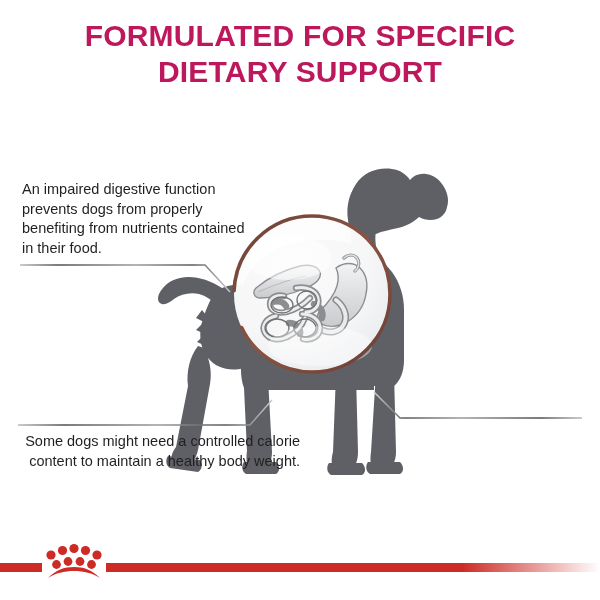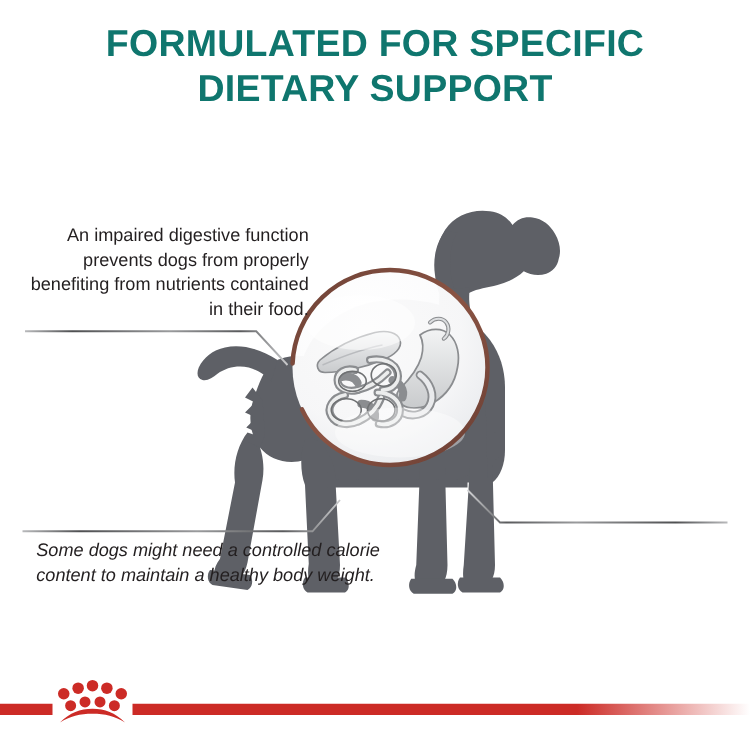--- a/index.html
+++ b/index.html
@@ -20,55 +20,54 @@
     background: #ffffff;
   }
 
   
   .title {
     position: absolute;
     left: 0;
     top: 18px;
     width: 600px;
     text-align: center;
-    color: #0f766e;
+    color: #be185d;
     font-family: "Liberation Sans", sans-serif;
     font-weight: bold;
     font-size: 30px;
     line-height: 36px;
     letter-spacing: 0.2px;
   }
   .title .l2 { display: block; }
 
   
   .callout {
     position: absolute;
     color: #231f20;
     font-family: "Liberation Sans", sans-serif;
     font-size: 14.5px;
     line-height: 19.5px;
   }
   #callout-top-left {
     left: 22px;
     top: 180px;
     width: 225px;
-    text-align: right;
+    text-align: left;
   }
   #callout-right {
     left: 398px;
     top: 343px;
     width: 184px;
     text-align: right;
   }
   #callout-bottom-left {
-    left: 29px;
+    left: 15px;
     top: 432px;
     width: 285px;
-    text-align: left;
-    font-style: italic;
+    text-align: right;
   }
 
   
   .leader {
     position: absolute;
     left: 0;
     top: 0;
     width: 600px;
     height: 600px;
     pointer-events: none;

